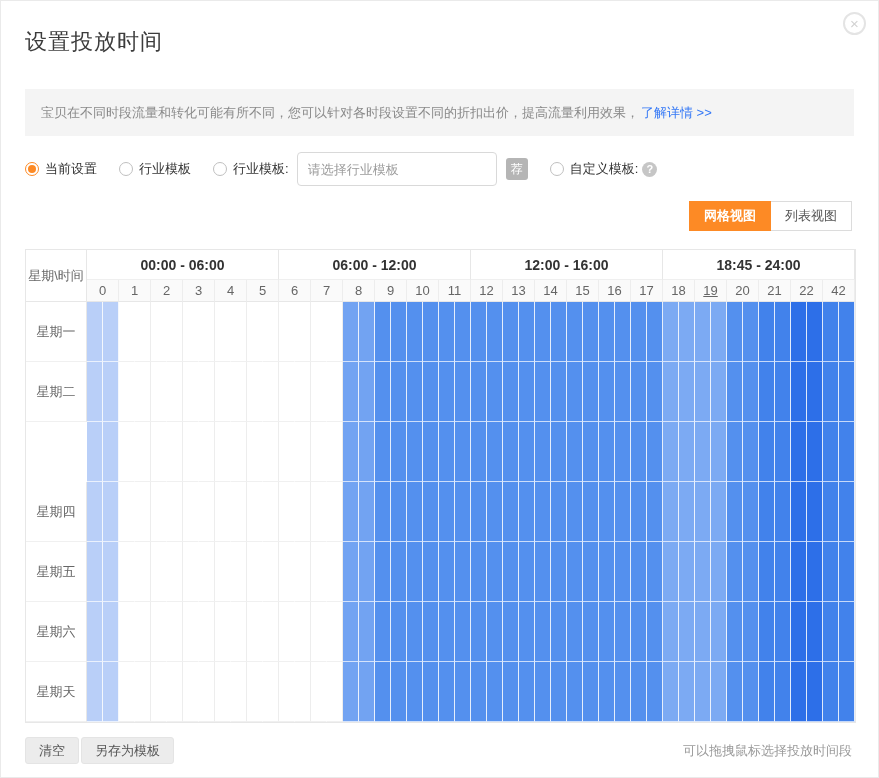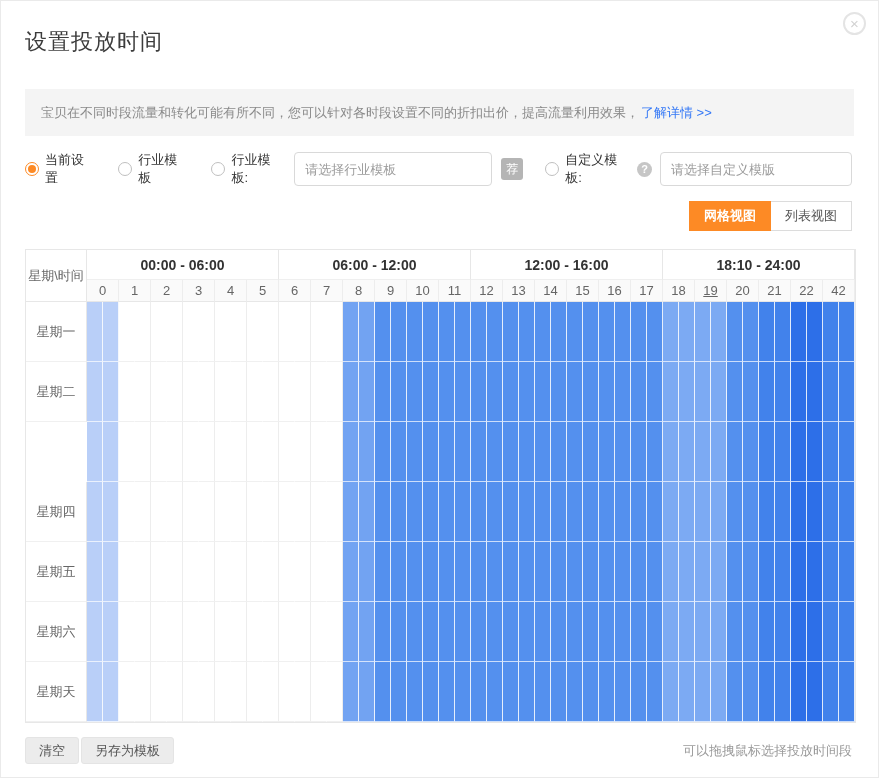--- a/index.html
+++ b/index.html
@@ -105,34 +105,33 @@
     <span class="gap-s"></span>
     <input class="opt-input" style="width: 200px;" placeholder="请选择行业模板">
     <span class="badge">荐</span>
     <span class="gap-m"></span>
     <label class="radio">
       <span class="rb"></span>
       <span>自定义模板:</span>
     </label>
     <span class="help">?</span>
     <span class="gap-s"></span>
-    <input class="opt-input" style="width: 192px;" placeholder="请选择自定义模版">
   </div>
 
   <div class="tabs">
     <div class="tab active">网格视图</div>
     <div class="tab">列表视图</div>
   </div>
 
   <div class="grid" id="schedule-grid">
       <div class="corner">星期\时间</div>
       <div class="trange" style="grid-area: 1 / 2 / auto / span 12;">00:00 - 06:00</div>
       <div class="trange" style="grid-area: 1 / 14 / auto / span 12;">06:00 - 12:00</div>
       <div class="trange" style="grid-area: 1 / 26 / auto / span 12;">12:00 - 16:00</div>
-      <div class="trange" style="grid-area: 1 / 38 / auto / span 12;">18:10 - 24:00</div>
+      <div class="trange" style="grid-area: 1 / 38 / auto / span 12;">18:45 - 24:00</div>
       <div class="hcell" style="grid-column: 2 / span 2;">0</div>
       <div class="hcell" style="grid-column: 4 / span 2;">1</div>
       <div class="hcell" style="grid-column: 6 / span 2;">2</div>
       <div class="hcell" style="grid-column: 8 / span 2;">3</div>
       <div class="hcell" style="grid-column: 10 / span 2;">4</div>
       <div class="hcell" style="grid-column: 12 / span 2;">5</div>
       <div class="hcell" style="grid-column: 14 / span 2;">6</div>
       <div class="hcell" style="grid-column: 16 / span 2;">7</div>
       <div class="hcell" style="grid-column: 18 / span 2;">8</div>
       <div class="hcell" style="grid-column: 20 / span 2;">9</div>

